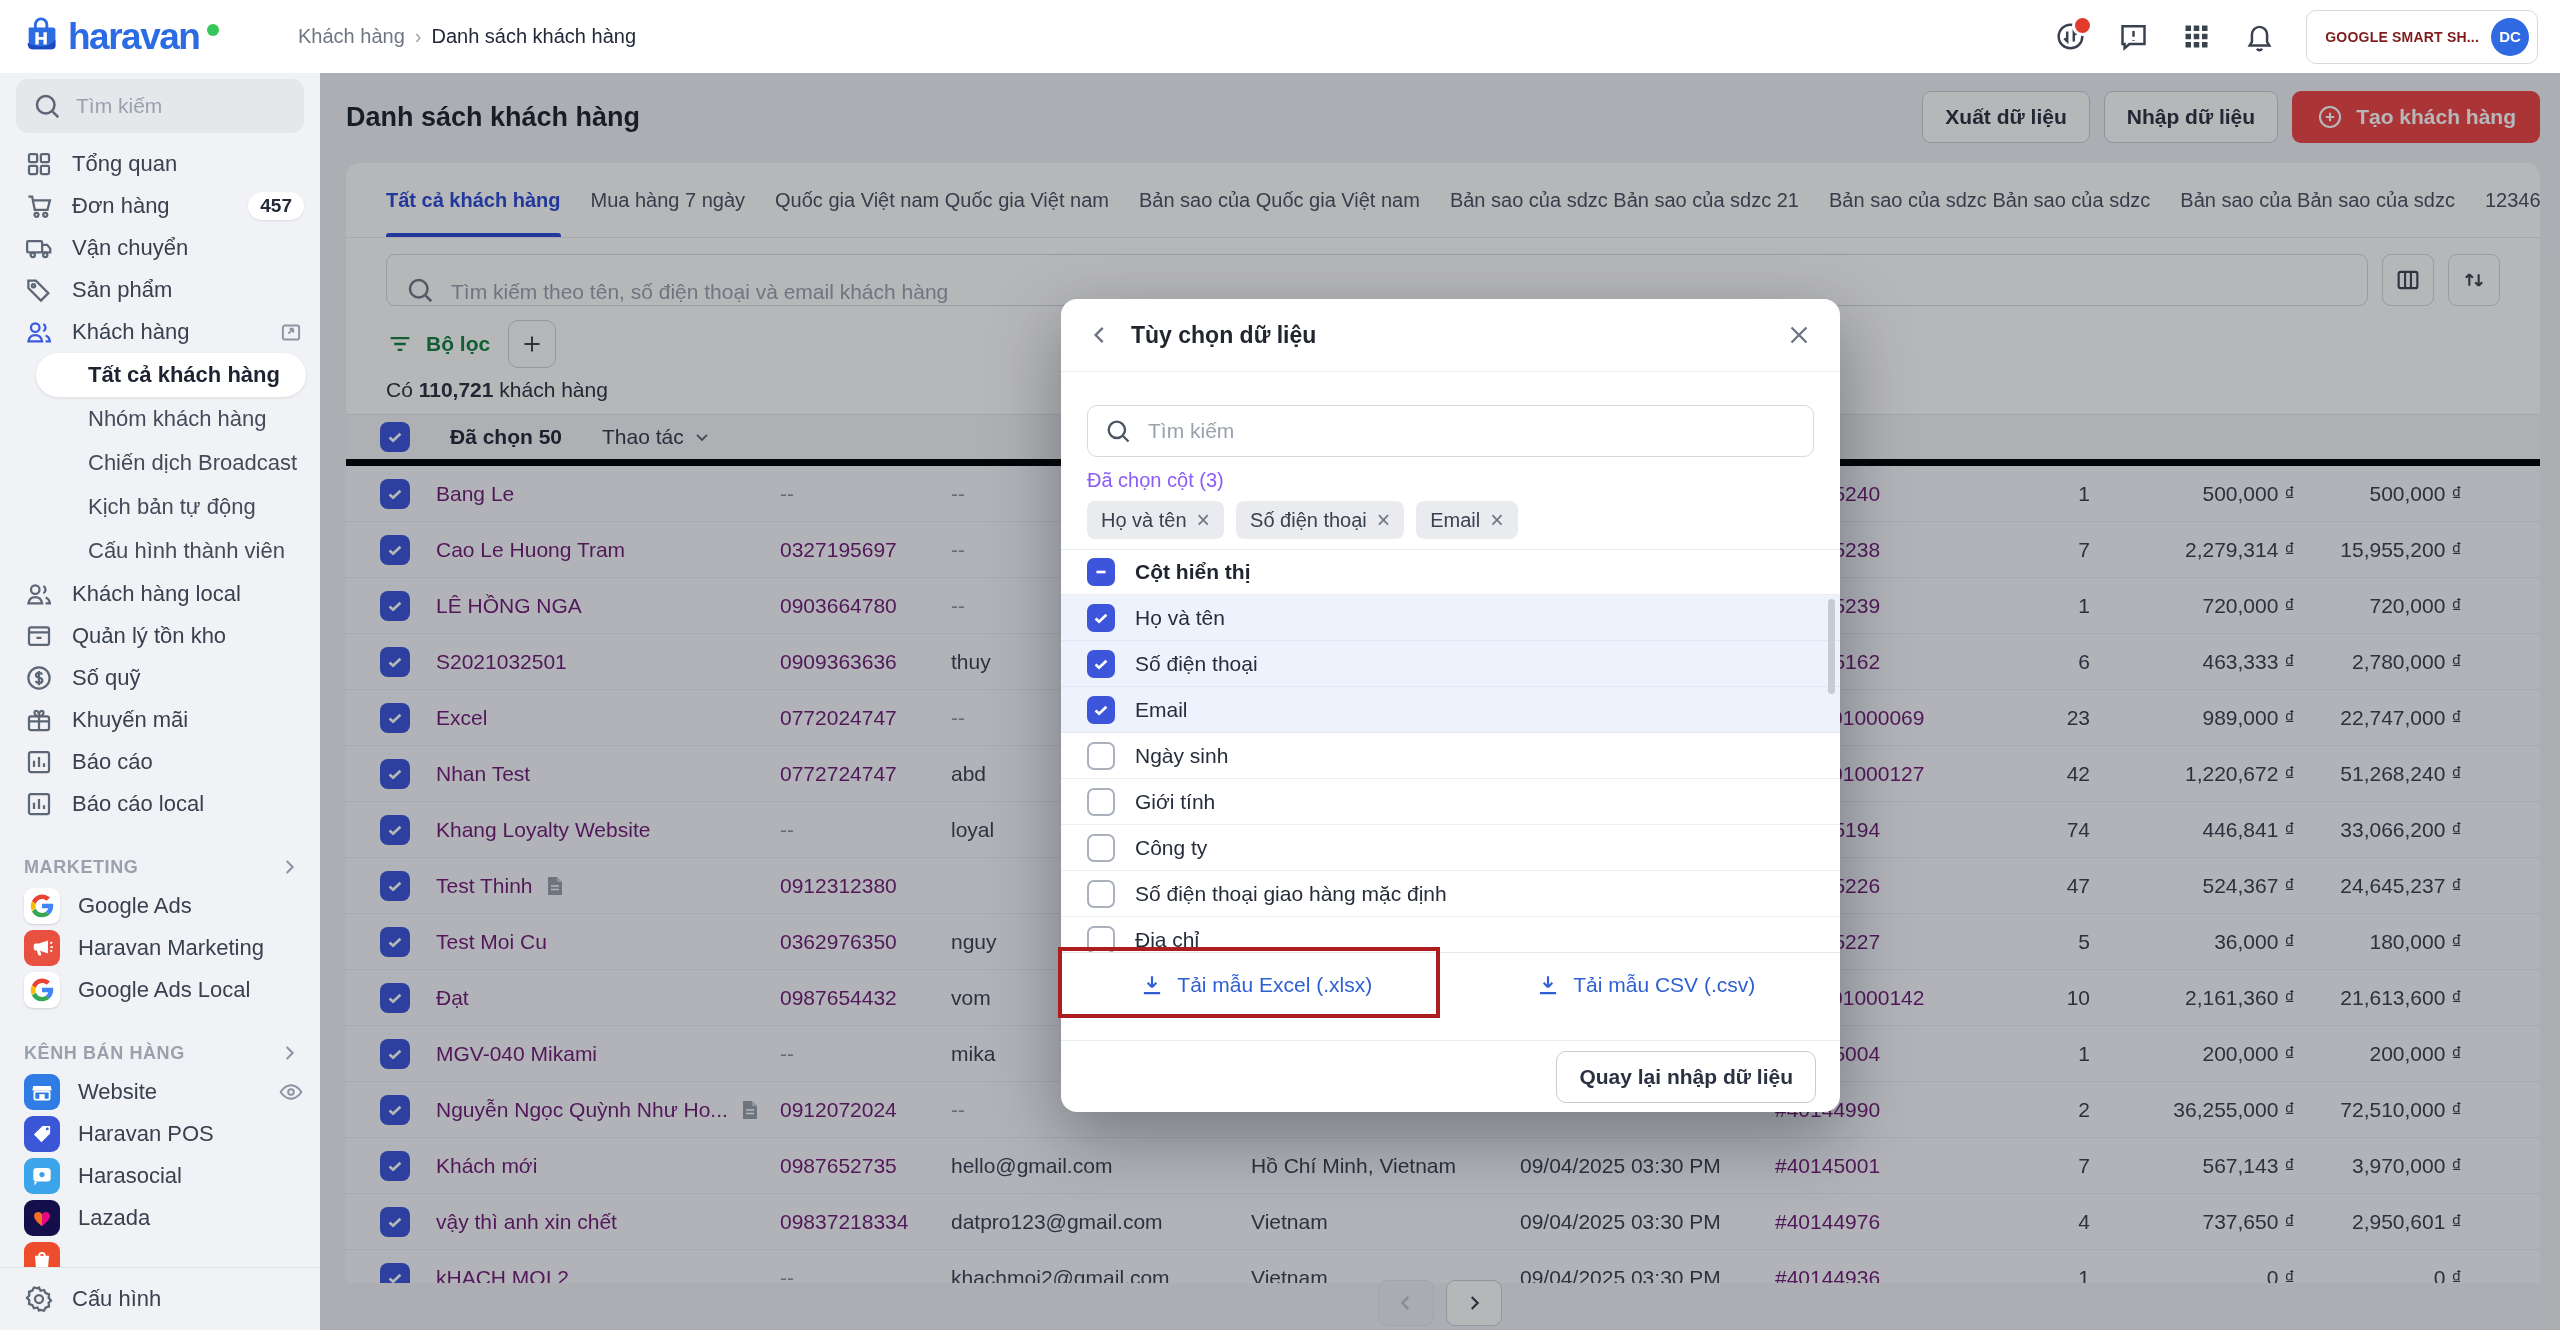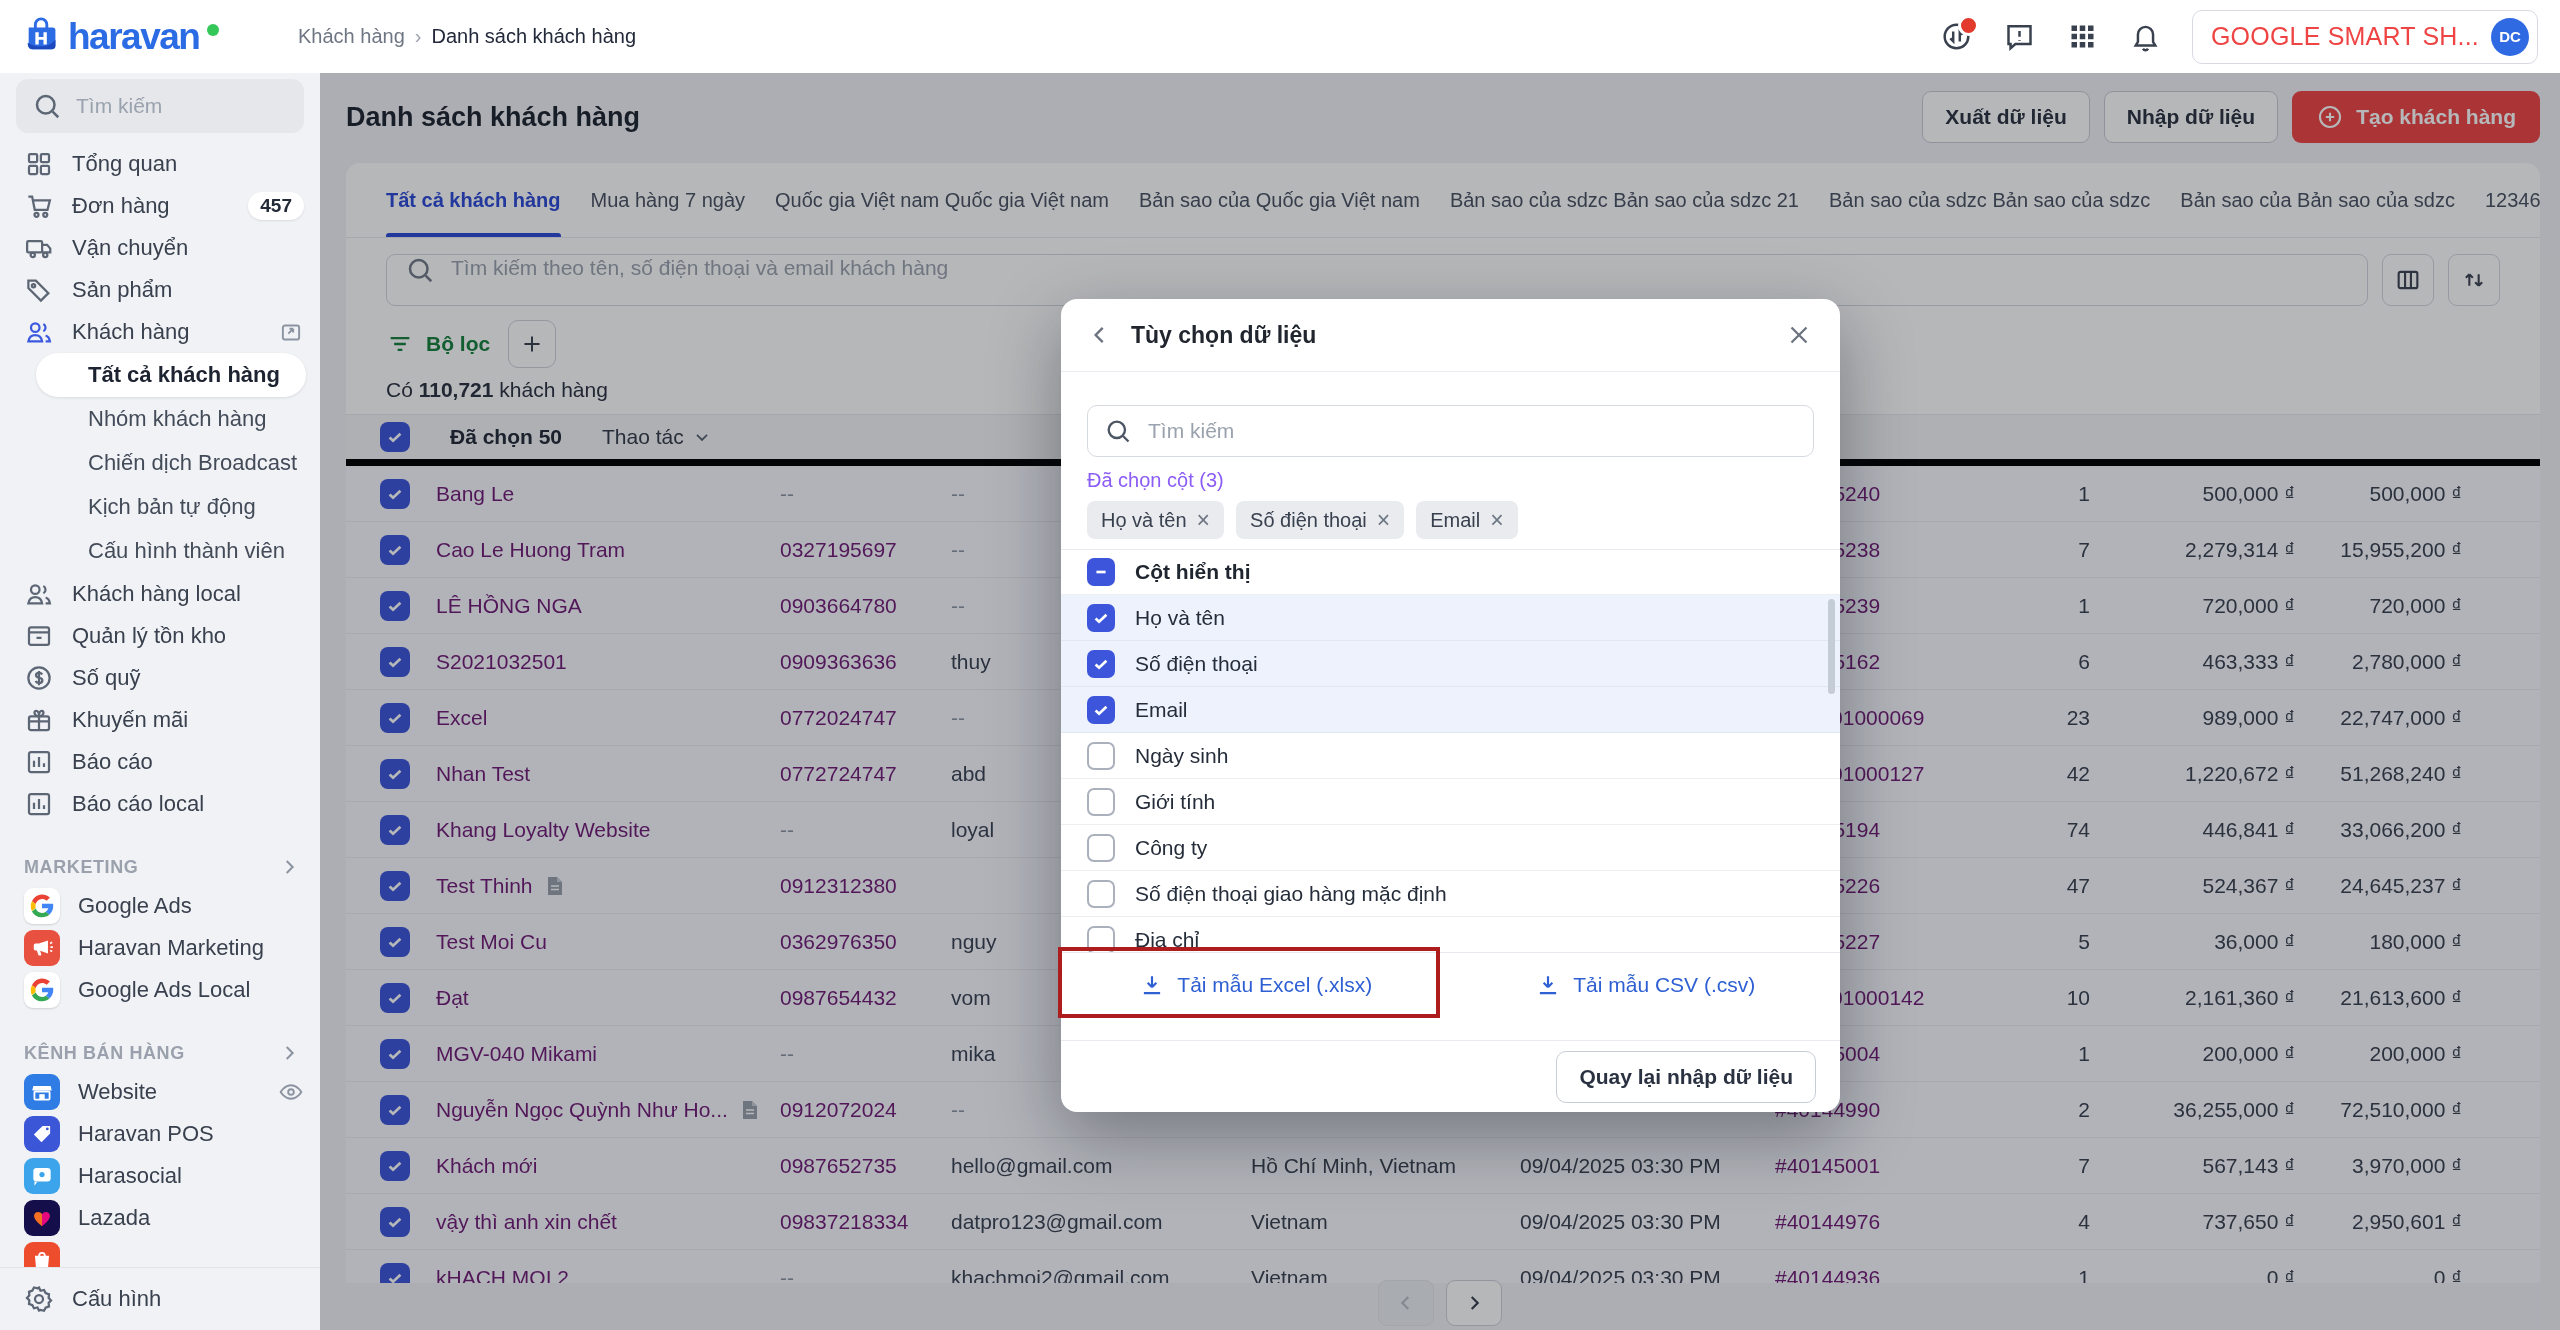--- a/index.html
+++ b/index.html
@@ -14,21 +14,21 @@
   .logo-dot{width:12px;height:12px;border-radius:50%;background:#35c759;margin:8px 0 0 8px}
   .crumbs{display:flex;align-items:center;gap:10px;font-size:20px}
   .crumb-a{color:#6f7683;cursor:pointer}
   .crumb-sep{color:#9aa1ad}
   .crumb-b{color:#23293a}
   .top-actions{margin-left:auto;display:flex;align-items:center;gap:30px;padding-right:22px}
   .top-ic{width:33px;height:33px;color:#39414e;position:relative;cursor:pointer}
   .top-ic svg{width:100%;height:100%}
   .reddot{position:absolute;top:-5px;right:-6px;width:15px;height:15px;border-radius:50%;background:#e23a2c;border:3px solid #fff}
   .account{display:flex;align-items:center;gap:12px;border:1px solid #d7dbe1;border-radius:10px;height:52px;padding:0 8px 0 18px;cursor:pointer}
-  .account-label{font-size:25px;font-weight:400;letter-spacing:.2px;color:#ef4444;white-space:nowrap}
+  .account-label{font-size:14px;font-weight:700;letter-spacing:.2px;color:#7f1d1d;white-space:nowrap}
   .avatar{width:38px;height:38px;border-radius:50%;background:#2f6ae3;color:#fff;font-size:15px;font-weight:700;display:flex;align-items:center;justify-content:center}
 
   
   .sidebar{position:absolute;left:0;top:73px;width:320px;bottom:0;background:#f0f2f5;z-index:20;display:flex;flex-direction:column}
   .side-scroll{flex:1;overflow:hidden}
   .sside-search{margin:6px 16px 10px;height:54px;background:#e5e7eb;border-radius:12px;display:flex;align-items:center;padding:0 16px;gap:12px;color:#8b93a0;box-sizing:border-box;cursor:text}
   .sside-search input{flex:1;border:none;outline:none;background:transparent;font-size:21px;color:#2a3140;font-family:inherit}
   .sic{width:30px;height:30px;flex:0 0 30px;color:#5d6675}
   .sic svg{width:100%;height:100%}
   .s-item{height:42px;display:flex;align-items:center;gap:18px;padding:0 16px 0 24px;font-size:22px;color:#39404e;cursor:pointer}
@@ -59,21 +59,21 @@
   .btn{height:52px;border-radius:9px;display:flex;align-items:center;justify-content:center;font-size:21px;font-weight:600;box-sizing:border-box;cursor:pointer;white-space:nowrap}
   .btn.ghost{background:#fff;border:1px solid #c8cdd5;color:#2c3340;padding:0 22px}
   .btn.primary{background:#ef4444;color:#fff;padding:0 24px;gap:12px;border:none}
   .btn.primary svg{width:28px;height:28px}
   .card{position:absolute;left:26px;right:20px;top:90px;height:1120px;background:#fff;border-radius:14px 14px 0 0;overflow:hidden}
   .tabs{height:74px;border-bottom:1px solid #e8eaee;display:flex;align-items:center;gap:30px;padding:0 40px;overflow:hidden}
   .tab{font-size:20px;color:#4a5262;white-space:nowrap;height:100%;display:flex;align-items:center;position:relative;cursor:pointer}
   .tab.active{color:#2c49d6;font-weight:600}
   .tab.active:after{content:"";position:absolute;left:0;right:0;bottom:0;height:4px;background:#2c49d6;border-radius:3px 3px 0 0}
   .search-row{margin:16px 40px 0;display:flex;gap:14px;align-items:center}
-  .search-box{flex:1;height:52px;border:1px solid #d3d7de;border-radius:9px;display:flex;align-items:flex-start;gap:14px;padding:0 18px;box-sizing:border-box}
+  .search-box{flex:1;height:52px;border:1px solid #d3d7de;border-radius:9px;display:flex;align-items:flex-end;gap:14px;padding:0 18px;box-sizing:border-box}
   .search-box .sic{color:#717a88}
   .search-box input{flex:1;border:none;outline:none;font-size:21px;color:#2a3140;background:transparent;font-family:inherit}
   ::placeholder{color:#9aa2ae;opacity:1}
   .iconbtn{width:52px;height:52px;border:1px solid #d3d7de;border-radius:9px;background:#fff;display:flex;align-items:center;justify-content:center;color:#3c4452;cursor:pointer;box-sizing:border-box}
   .iconbtn svg{width:28px;height:28px}
   .filter-row{margin:14px 40px 0;display:flex;align-items:center;gap:18px}
   .filter-lab{display:flex;gap:12px;font-size:21px;font-weight:600;color:#15803d;align-items:center;cursor:pointer}
   .filter-lab svg{width:28px;height:28px}
   .plusbtn{width:48px;height:48px;border:1px solid #cdd2d9;border-radius:10px;background:#fff;display:flex;align-items:center;justify-content:center;color:#39414f;cursor:pointer;box-sizing:border-box}
   .plusbtn svg{width:26px;height:26px}

